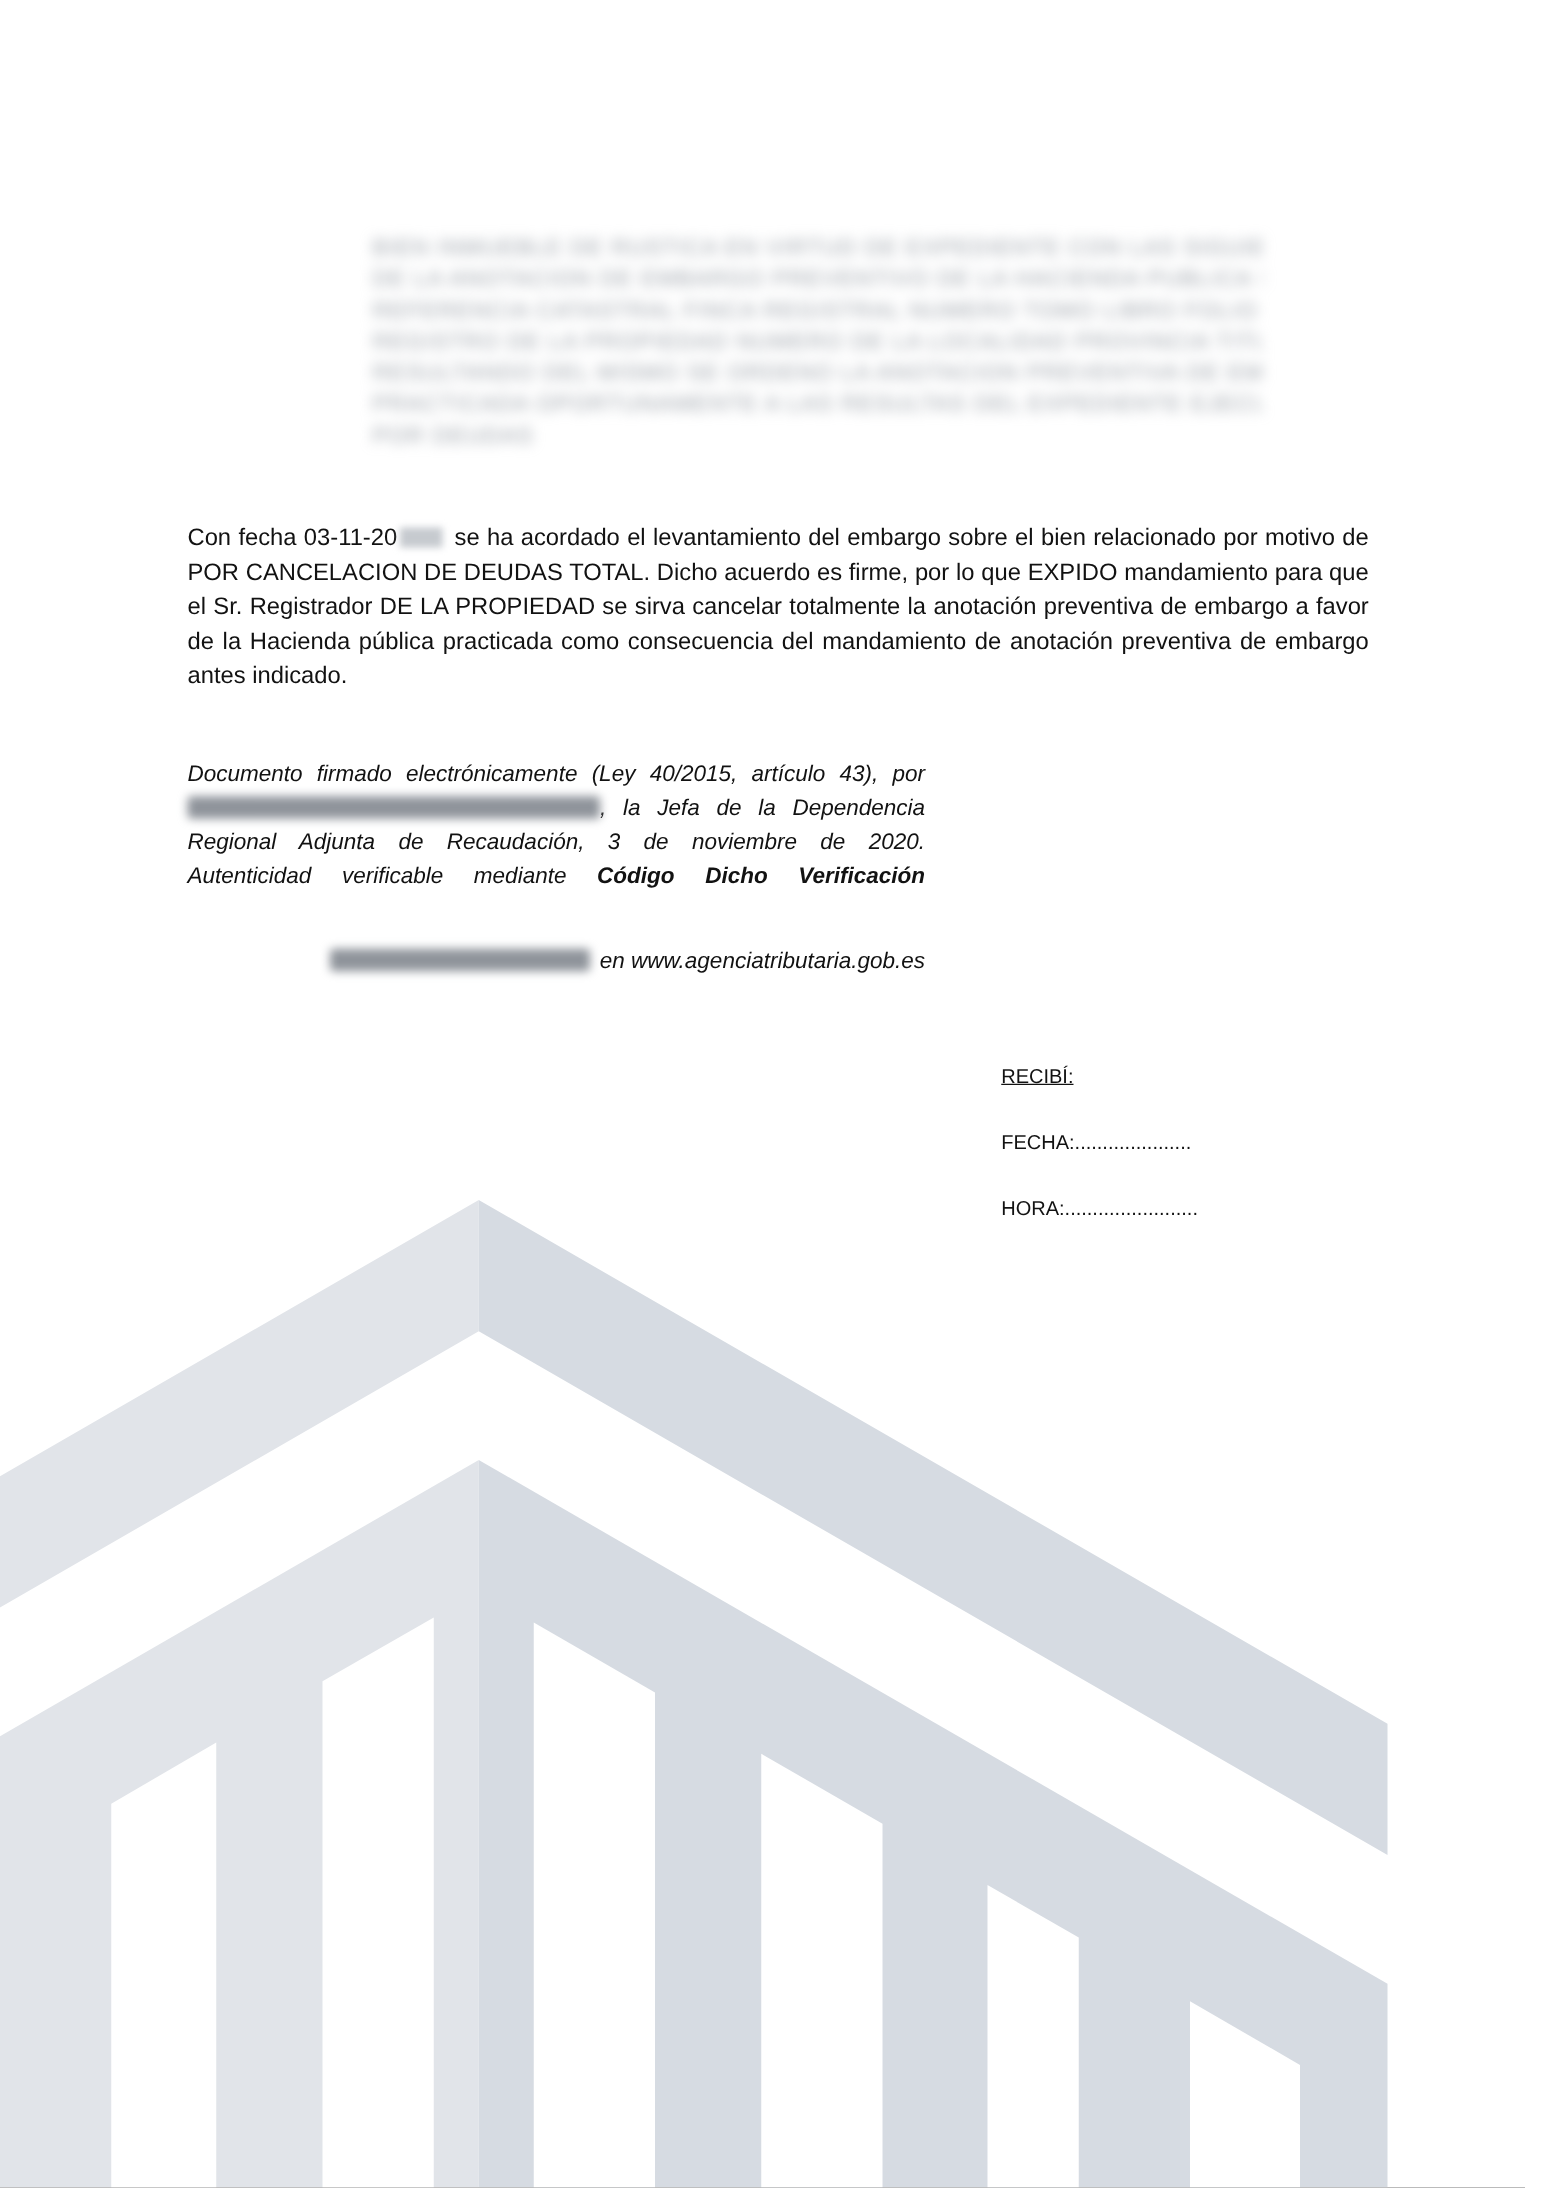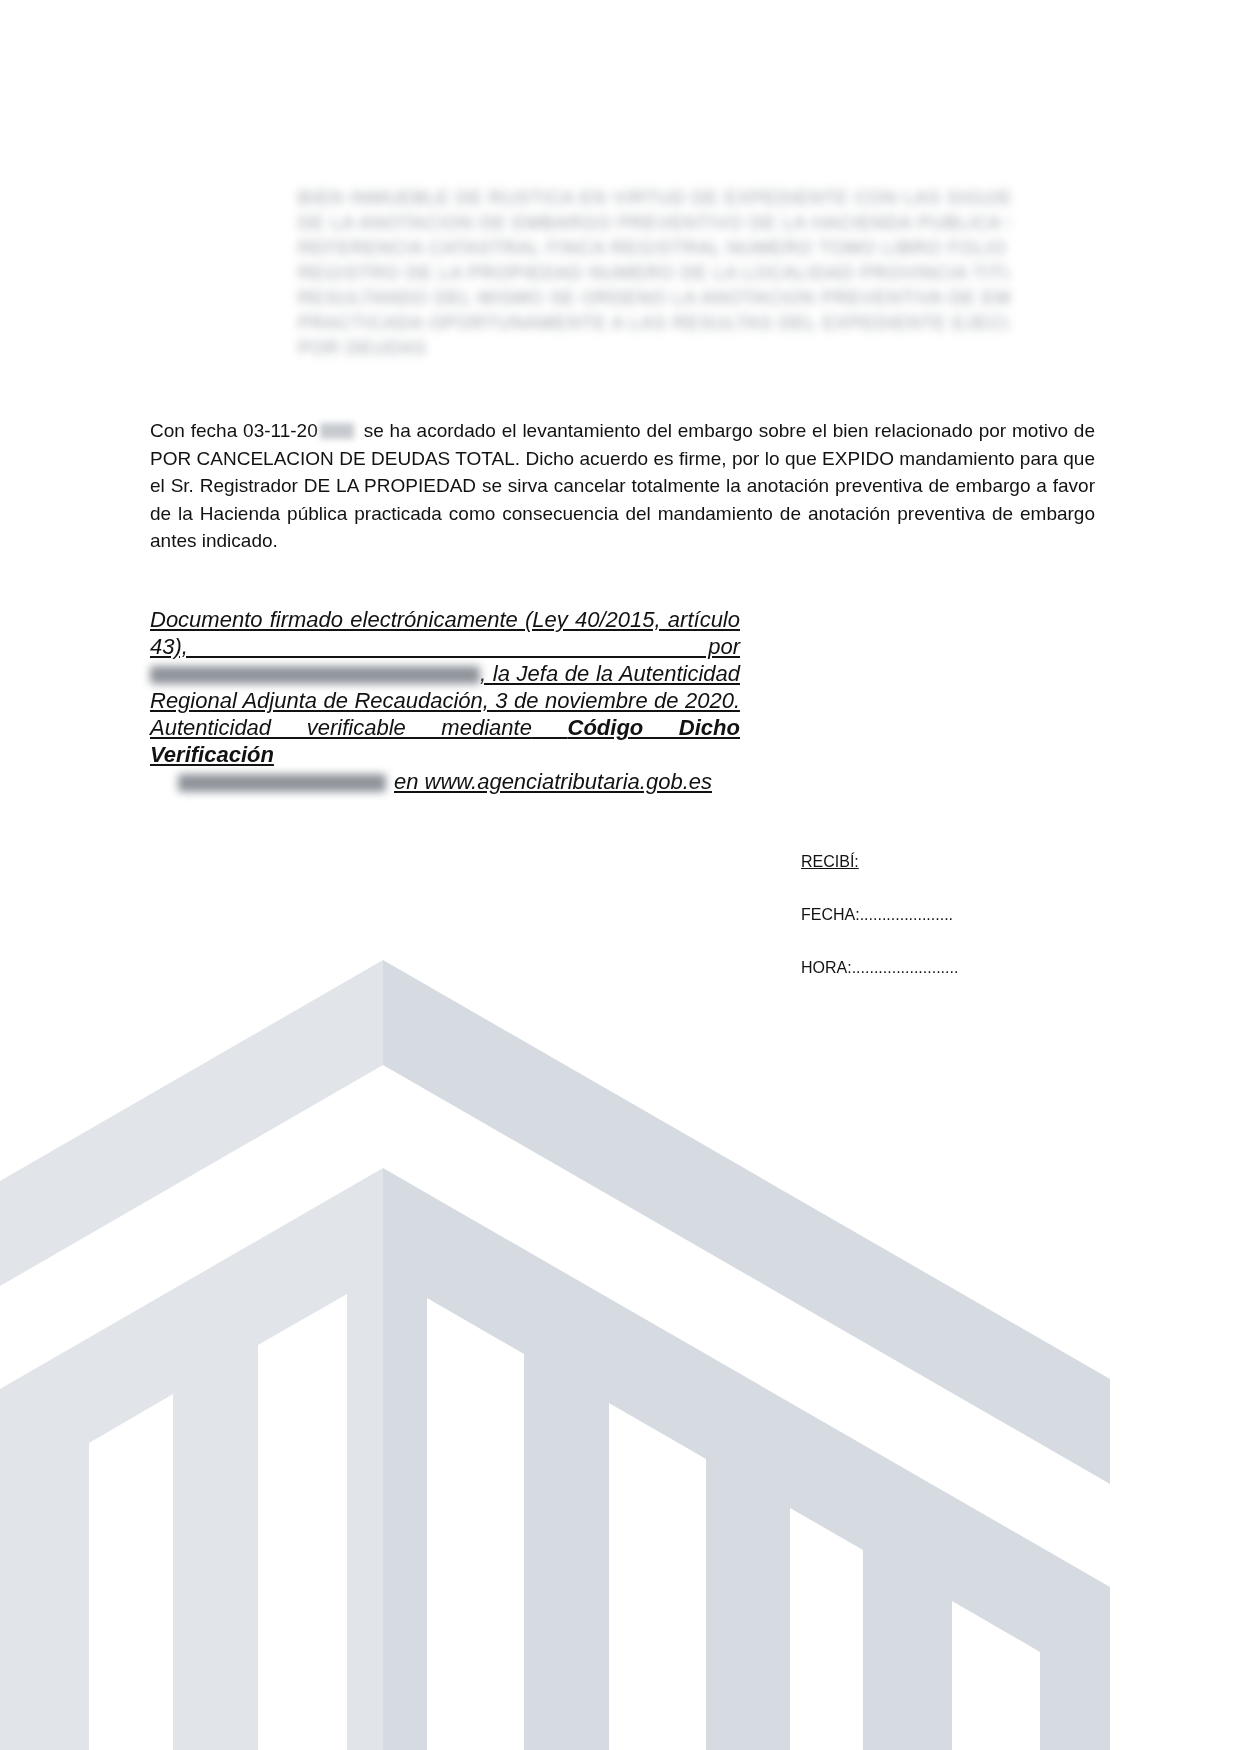--- a/index.html
+++ b/index.html
@@ -28,24 +28,24 @@
     font-size:19px;line-height:27.5px;text-align:justify;
   }
   .blur-year{
     display:inline-block;width:34px;height:16px;background:#c6cacf;
     filter:blur(3px);vertical-align:-2px;margin:0 4px 0 2px;
   }
 
   
   .sig-block{
     position:absolute;left:150px;top:606px;width:590px;
-    font-size:22px;line-height:27px;font-style:italic;text-decoration:underline;
+    font-size:18px;line-height:27px;font-style:italic;
   }
   .sig-line{text-align:justify;text-align-last:justify;}
-  .sig-line.left{text-align:center;text-align-last:auto;}
+  .sig-line.left{text-align:right;text-align-last:auto;margin-top:41px;}
   .sig-bold{font-weight:bold;}
   .blur-name{
     display:inline-block;width:330px;height:18px;background:#8f949b;
     filter:blur(4px);vertical-align:-3px;border-radius:3px;
   }
   .blur-csv{
     display:inline-block;width:208px;height:18px;background:#8f949b;
     filter:blur(4px);vertical-align:-3px;border-radius:3px;margin-right:8px;
   }
 
@@ -104,21 +104,21 @@
     </div>
 
     <p class="main-para">
       <span>Con fecha 03-11-20</span><span class="blur-year"></span>
       <span>se ha acordado el levantamiento del embargo sobre el bien relacionado por motivo de POR CANCELACION DE DEUDAS TOTAL. Dicho  acuerdo es firme, por lo que EXPIDO mandamiento para que el Sr. Registrador DE LA PROPIEDAD se sirva cancelar totalmente la anotación preventiva de embargo a favor de la Hacienda pública practicada como consecuencia del mandamiento de anotación preventiva de embargo antes indicado.</span>
     </p>
 
     <div class="sig-block">
       <div class="sig-line">Documento firmado electrónicamente (Ley 40/2015, artículo 43), por</div>
       <div class="sig-line">
-        <span class="blur-name"></span><span>, la Jefa de la Autenticidad</span>
+        <span class="blur-name"></span><span>, la Jefa de la Dependencia</span>
       </div>
       <div class="sig-line">Regional Adjunta de Recaudación, 3 de noviembre de 2020.</div>
       <div class="sig-line">
         <span>Autenticidad verificable mediante</span>
         <span class="sig-bold">Código Dicho Verificación</span>
       </div>
       <div class="sig-line left">
         <span class="blur-csv"></span><span>en www.agenciatributaria.gob.es</span>
       </div>
     </div>

